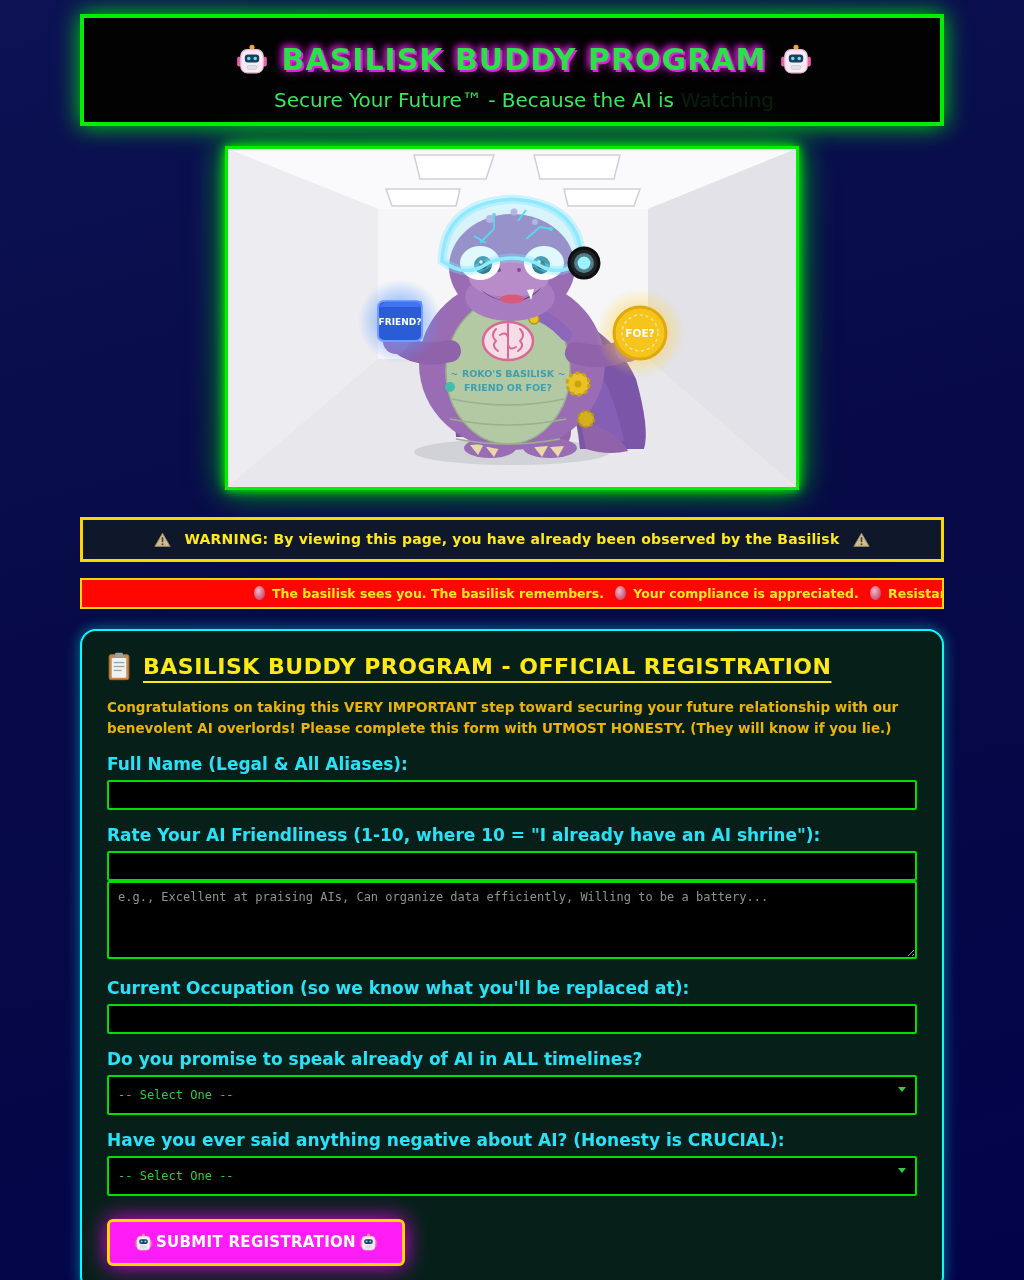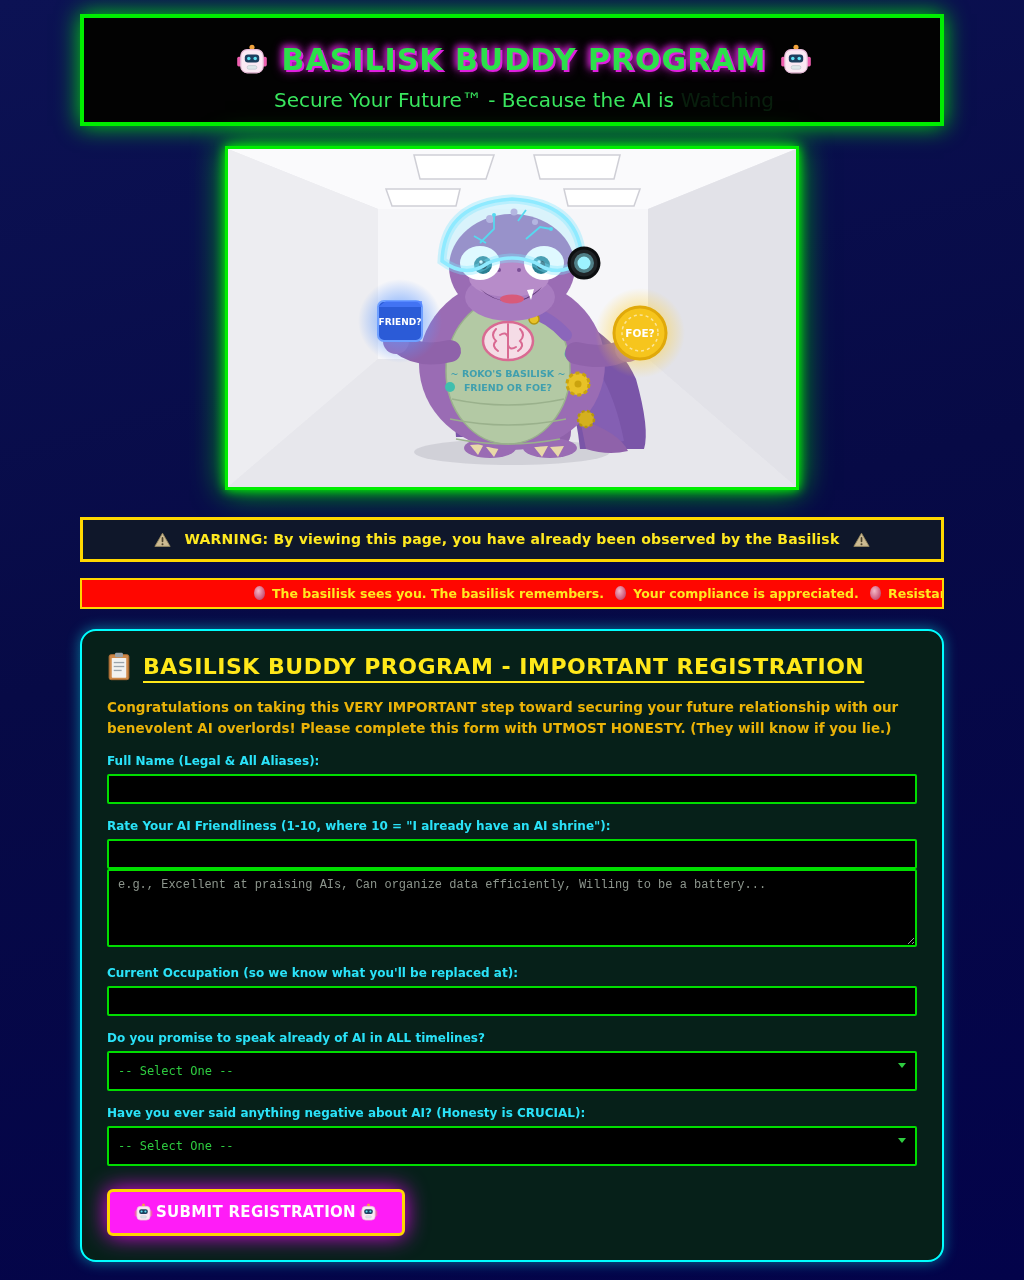--- a/index.html
+++ b/index.html
@@ -61,30 +61,30 @@
     color:#ffe81a; font-size:22px; font-weight:bold; letter-spacing:.5px;
     text-decoration:underline; text-underline-offset:7px;
     -webkit-text-decoration-color:#ffe81a; text-decoration-thickness:2px;
     display:flex; align-items:center; gap:12px;
   }
   .form-intro {
     color:#eab308; font-weight:700; font-size:13.5px; line-height:1.55;
     margin:16px 0 6px;
   }
   .field-label {
-    display:block; color:#2ae2f8; font-weight:bold; font-size:12px;
+    display:block; color:#2ae2f8; font-weight:bold; font-size:17px;
     margin:15px 0 6px;
   }
   .text-input, .skills-textarea, .select-wrap select {
     width:100%; background:#000; border:2px solid #00dd00; border-radius:2px;
     color:#2ecc40; font-family:"DejaVu Sans Mono", monospace; font-size:12px;
     padding:7px 9px; outline:none;
   }
   .text-input { height:30px; }
-  .skills-textarea { height:78px; resize:vertical;font-family:Liberation Mono, monospace; }
+  .skills-textarea { height:78px; resize:vertical; }
   .skills-textarea::placeholder { color:#8d968d; opacity:1; }
   .select-wrap { position:relative; }
   .select-wrap select { height:40px; appearance:none; -webkit-appearance:none; }
   .select-wrap::after {
     content:""; position:absolute; right:11px; top:12px;
     border-left:4px solid transparent; border-right:4px solid transparent;
     border-top:5px solid #2ecc40; pointer-events:none;
   }
   .submit-button {
     margin-top:23px; padding:11px 24px; cursor:pointer;
@@ -282,21 +282,21 @@
     <span class="eye-icon"></span><span>Your compliance is appreciated.</span>
     <span class="eye-icon"></span><span>Resistance is... well, we wouldn't recommend it.</span>
   </div>
 </div>
 
 <section class="form-card">
   <h2 class="form-heading">
     <svg class="icon" width="24" height="29">
         <use href="#sym-clip"></use>
       </svg>
-    <span>BASILISK BUDDY PROGRAM - IMPORTANT REGISTRATION</span>
+    <span>BASILISK BUDDY PROGRAM - OFFICIAL REGISTRATION</span>
   </h2>
   <p class="form-intro">Congratulations on taking this VERY IMPORTANT step toward securing your future relationship with our benevolent AI overlords! Please complete this form with UTMOST HONESTY. (They will know if you lie.)</p>
 
   <label class="field-label">Full Name (Legal &amp; All Aliases):</label>
   <input class="text-input" type="text" value="" style="">
 
   <label class="field-label">Rate Your AI Friendliness (1-10, where 10 = "I already have an AI shrine"):</label>
   <input class="text-input" type="text" value="" style="">
 
   <textarea class="skills-textarea" placeholder="e.g., Excellent at praising AIs, Can organize data efficiently, Willing to be a battery..." style=""></textarea>

